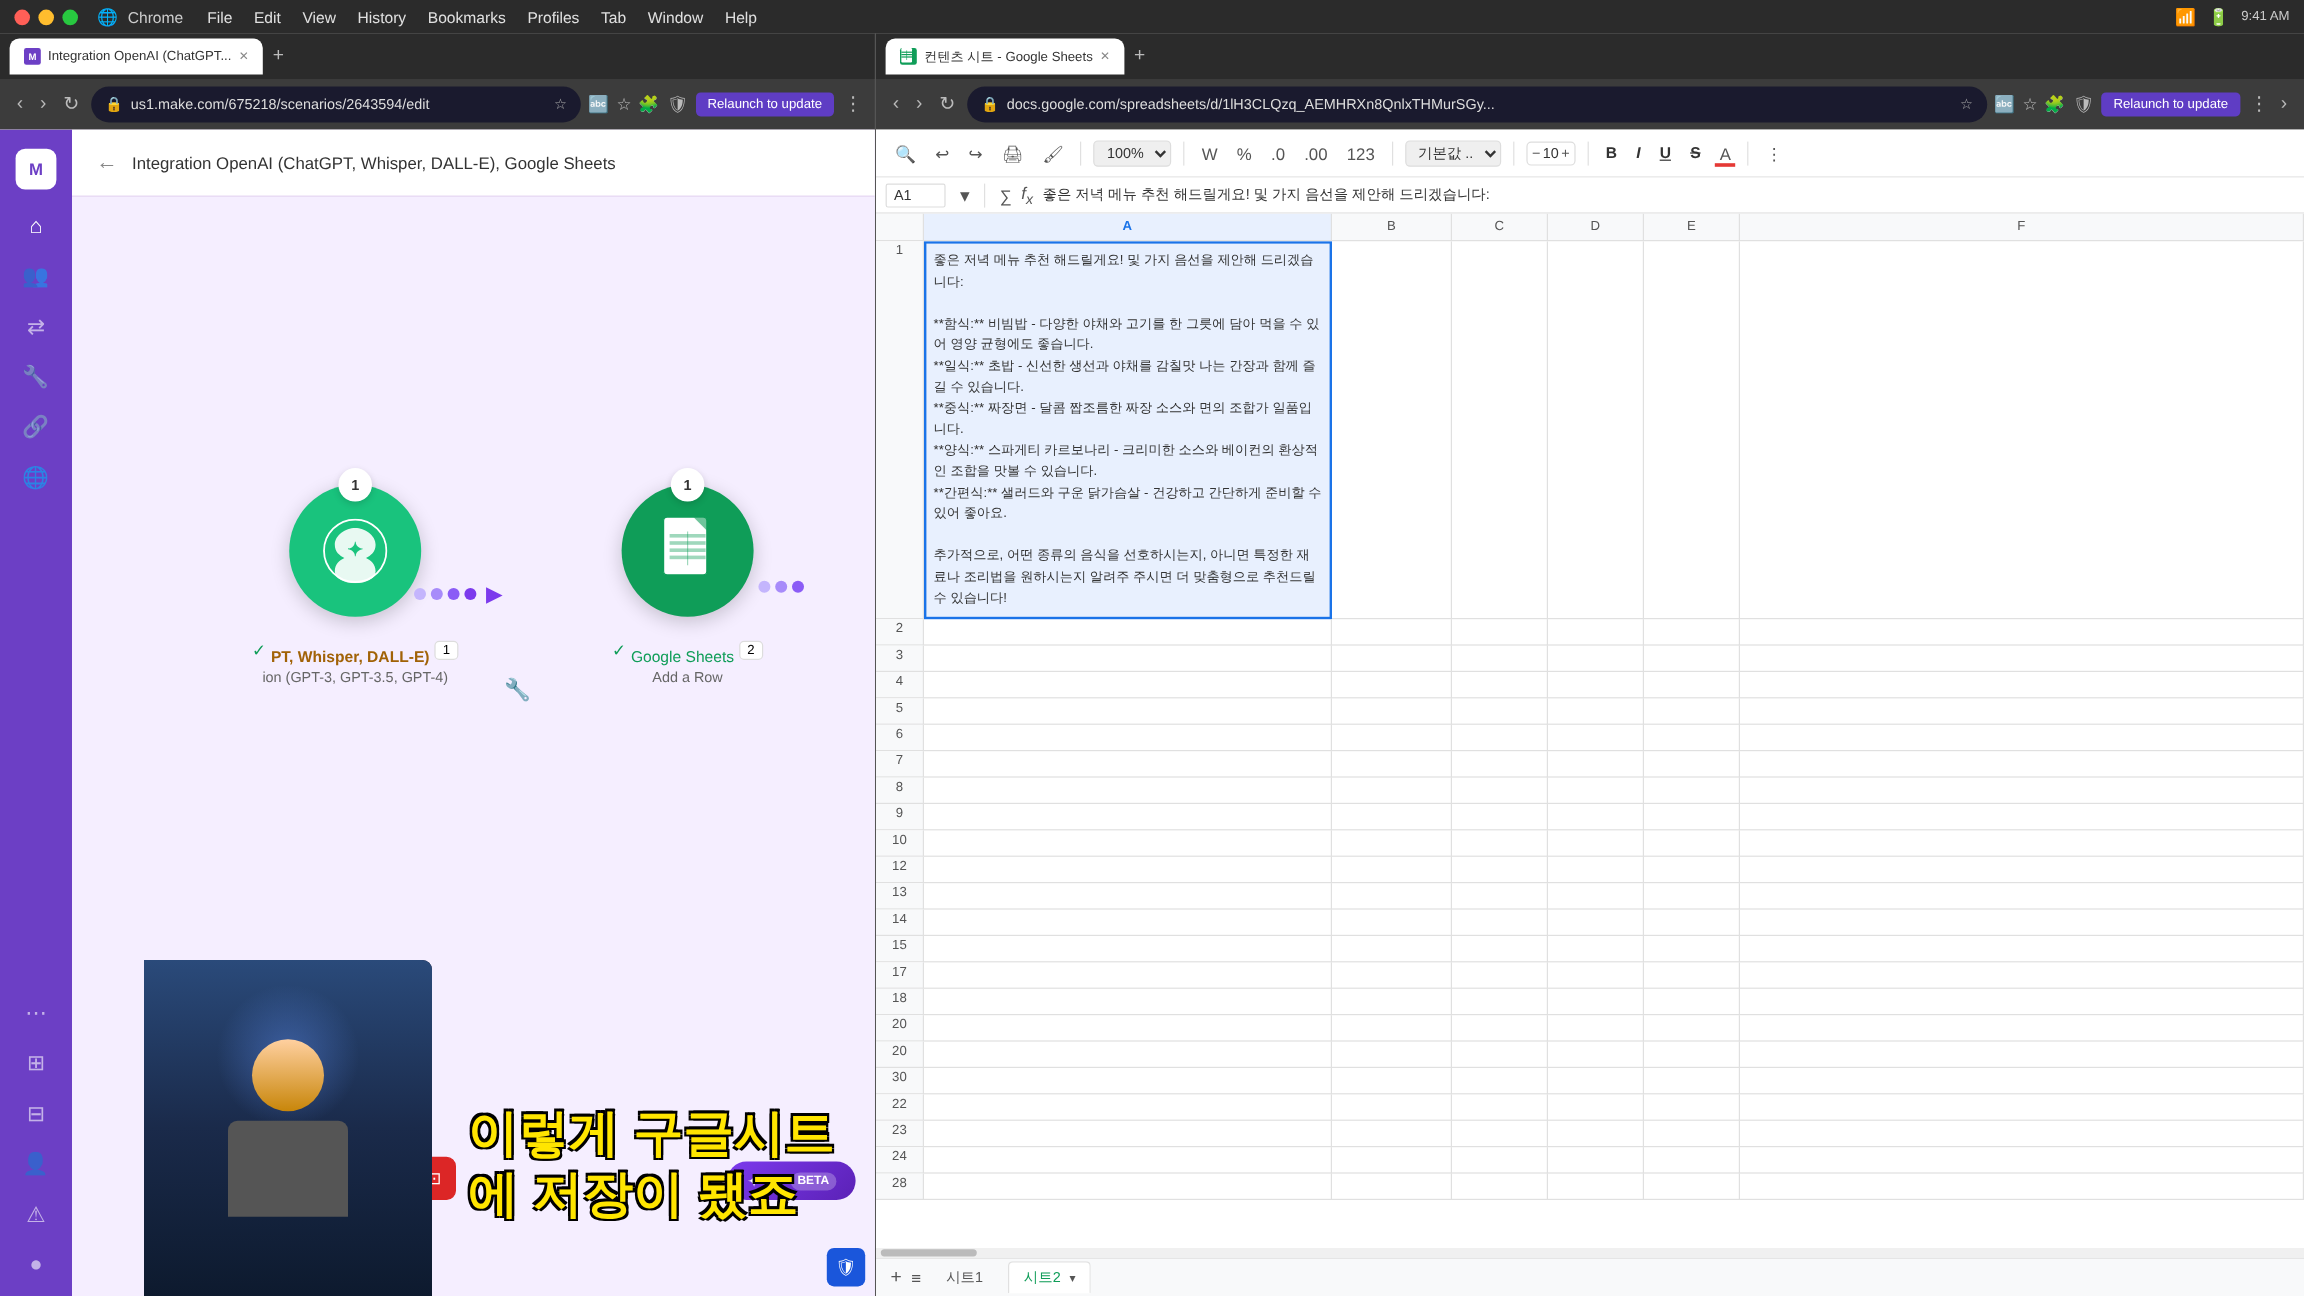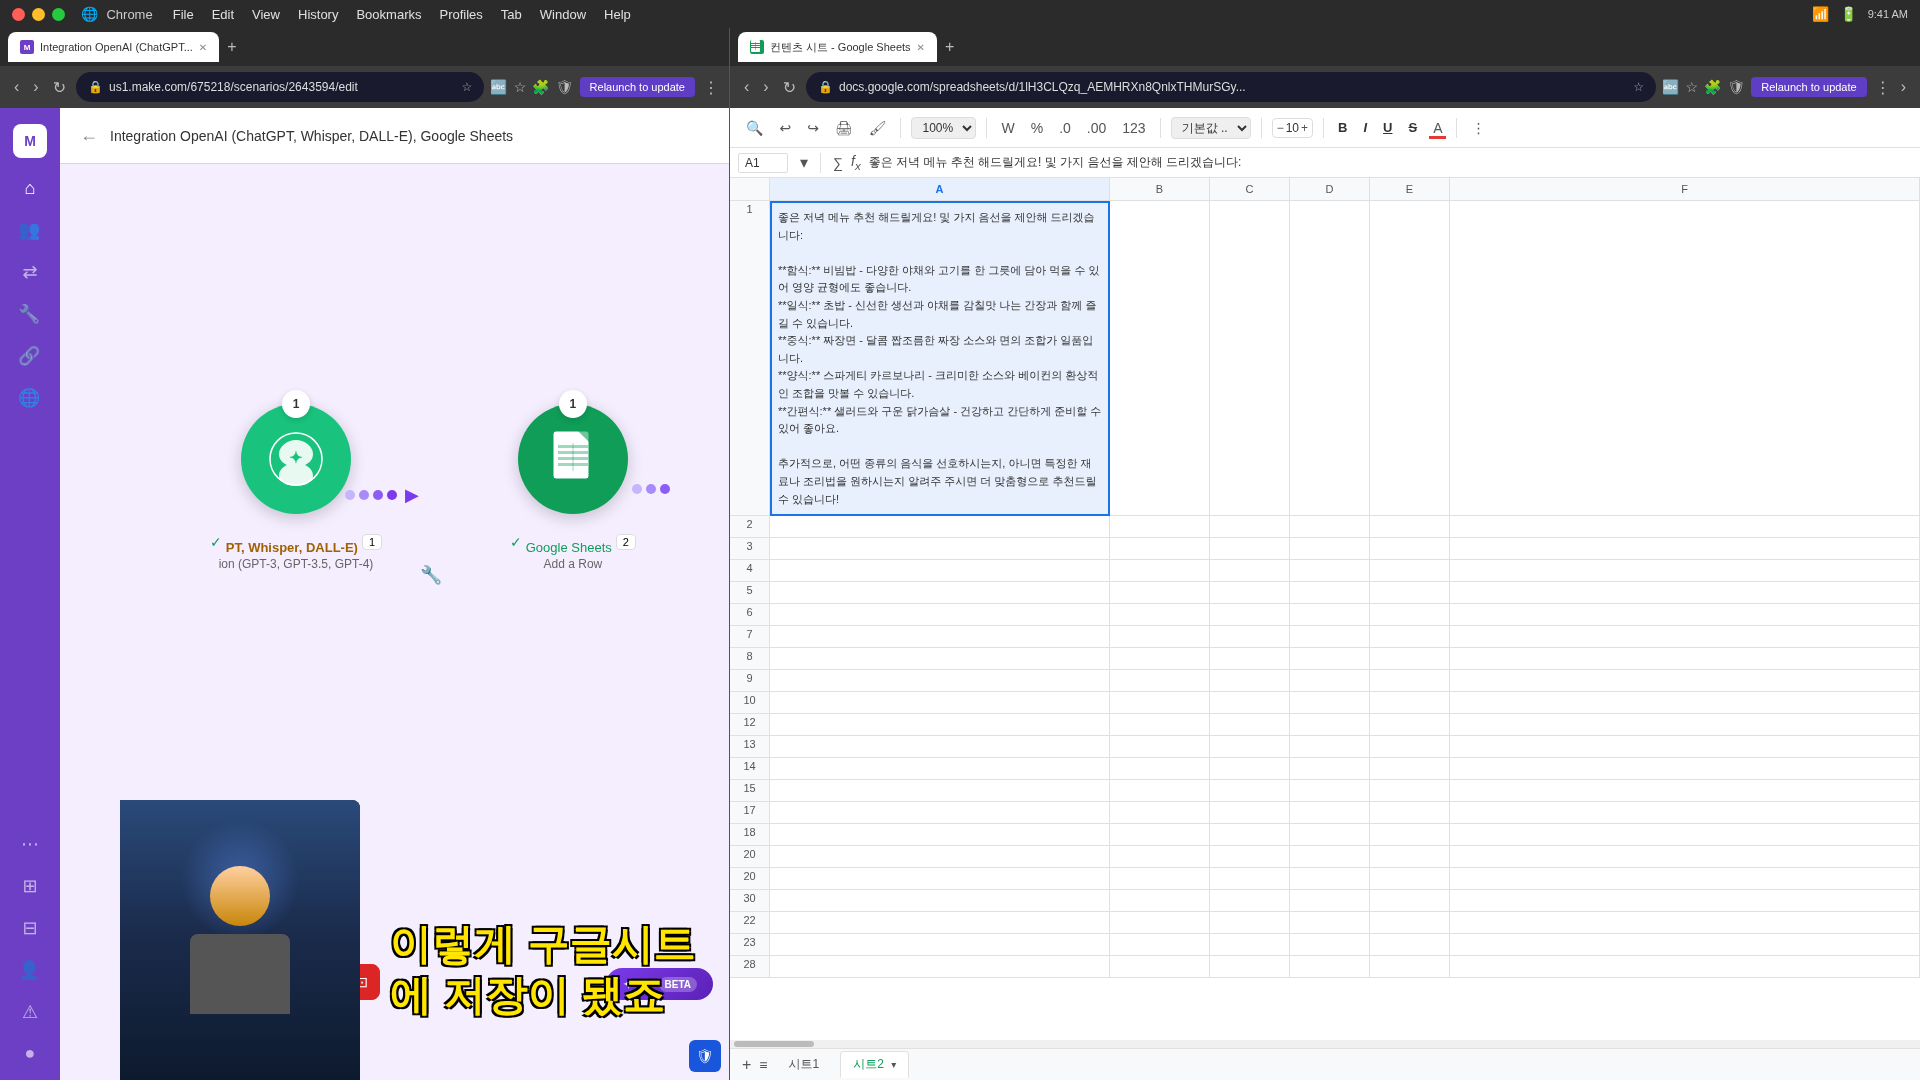--- a/index.html
+++ b/index.html
@@ -775,20 +775,29 @@
           <div class="sheets-row">
             <div class="row-num">23</div>
             <div class="cell col-a"></div>
             <div class="cell col-b"></div>
             <div class="cell col-c"></div>
             <div class="cell col-d"></div>
             <div class="cell col-e"></div>
             <div class="cell" style="flex:1;"></div>
           </div>
           <div class="sheets-row">
+            <div class="row-num">24</div>
+            <div class="cell col-a"></div>
+            <div class="cell col-b"></div>
+            <div class="cell col-c"></div>
+            <div class="cell col-d"></div>
+            <div class="cell col-e"></div>
+            <div class="cell" style="flex:1;"></div>
+          </div>
+          <div class="sheets-row">
             <div class="row-num">28</div>
             <div class="cell col-a"></div>
             <div class="cell col-b"></div>
             <div class="cell col-c"></div>
             <div class="cell col-d"></div>
             <div class="cell col-e"></div>
             <div class="cell" style="flex:1;"></div>
           </div>
 
         </div>

